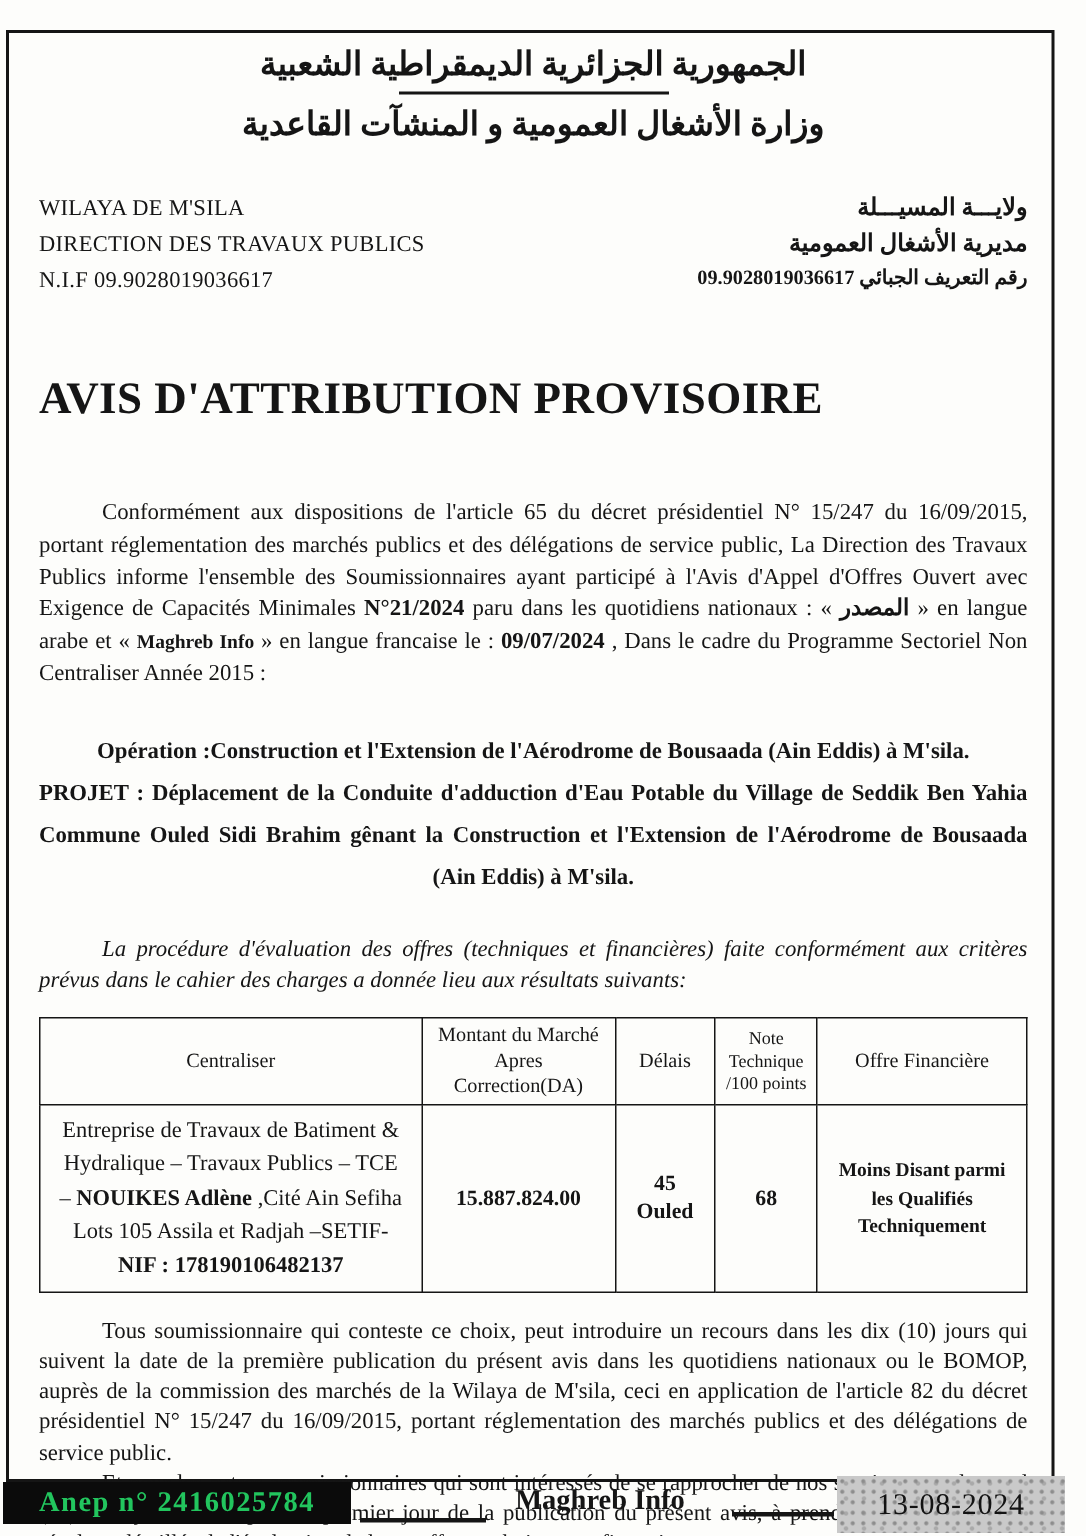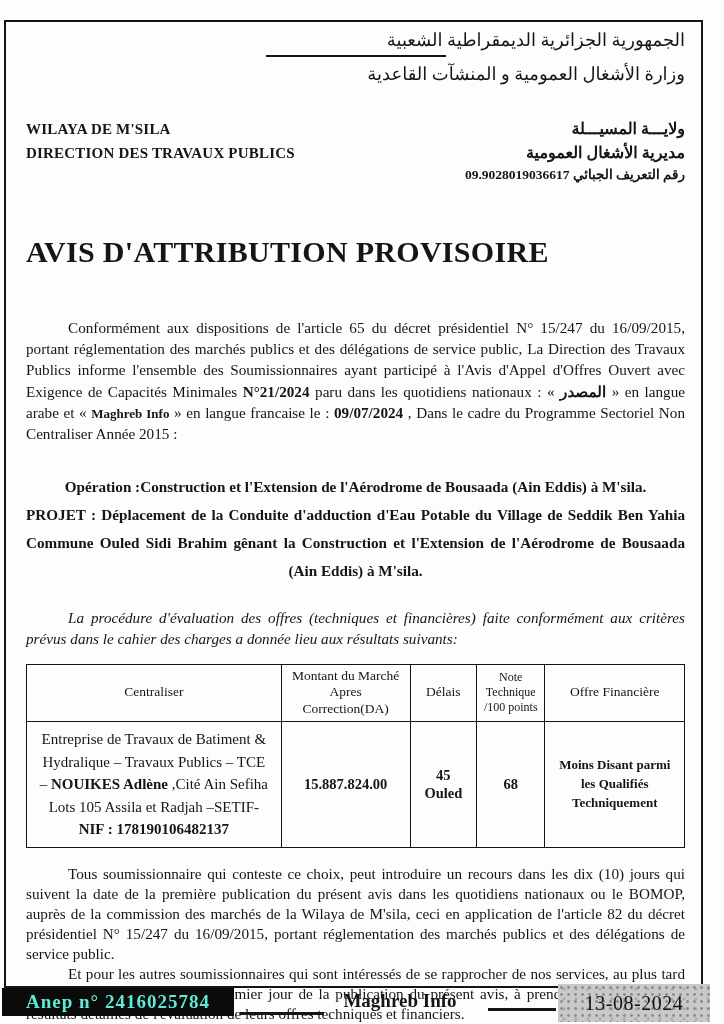--- a/index.html
+++ b/index.html
@@ -1,25 +1,25 @@
 <!DOCTYPE html>
 <html><head>
 <meta charset="utf-8">
 <style>
   html,body{margin:0;padding:0;background:#e8e8e8;}
   .page{position:relative;width:724px;height:1024px;background:#fdfdfb;
         font-family:"Liberation Serif",serif;color:#151515;overflow:hidden;margin:0 auto;}
   .doc-border{position:absolute;left:4px;top:20px;width:699px;height:968px;
         border:2px solid #151515;box-sizing:border-box;padding:6px 16px 0 20px;}
 
-  .ar-header{text-align:right;font-weight:normal;font-size:18px;line-height:1.35;}
+  .ar-header{text-align:center;font-weight:bold;font-size:22px;line-height:1.35;}
   .ar-rule{width:180px;height:2px;background:#151515;margin:3px auto 5px;}
 
   .header-row{display:flex;justify-content:space-between;margin-top:30px;}
-  .left-block{font-weight:bold;font-size:15px;line-height:1.6;letter-spacing:.2px;}
+  .left-block{font-weight:normal;font-size:15px;line-height:1.6;letter-spacing:.2px;}
   .right-block{text-align:right;font-weight:bold;font-size:16px;line-height:1.5;}
   .right-block .tax{font-size:13.5px;}
 
   .title{margin:50px 0 0;text-align:left;font-size:30px;font-weight:bold;letter-spacing:.3px;}
 
   .para{font-size:15.2px;line-height:1.4;text-align:justify;margin:0;}
   .indent{text-indent:42px;}
   .intro{margin-top:48px;}
   .maghreb{font-size:13px;}
   .operation{margin-top:28px;font-weight:bold;font-size:15.2px;line-height:1.85;}
@@ -34,21 +34,21 @@
   .cell-entreprise{font-size:15px;line-height:1.5;height:102px;padding:6px 12px;}
   .bold{font-weight:bold;}
   .cell-montant,.cell-delais,.cell-note{font-weight:bold;font-size:14.5px;line-height:1.3;}
   .cell-offre{font-weight:bold;font-size:13px;line-height:1.45;padding:4px 8px;}
 
   .recourse{margin-top:16px;line-height:1.32;}
   .others{line-height:1.32;}
 
   .footer{position:absolute;left:0;top:984px;width:724px;height:40px;}
   .anep-box{position:absolute;left:2px;top:4px;width:232px;height:28px;background:#0b0b0b;
-        color:#5eead4;font-weight:bold;font-size:19px;line-height:28px;text-align:center;letter-spacing:1px;}
+        color:#22c55e;font-weight:bold;font-size:19px;line-height:28px;text-align:center;letter-spacing:1px;}
   .foot-line-a{position:absolute;left:240px;top:28px;width:84px;height:3px;background:#151515;}
   .journal{position:absolute;left:318px;top:6px;width:164px;text-align:center;font-weight:bold;font-size:19px;}
   .foot-line-b{position:absolute;left:488px;top:24px;width:68px;height:3px;background:#151515;}
   .stamp{position:absolute;left:558px;top:0;width:152px;height:38px;display:flex;align-items:center;
         justify-content:center;font-weight:normal;font-size:20px;letter-spacing:.5px;color:#131313;
         background-color:#c9c9c9;
         background-image:radial-gradient(circle,#8d8d8d 1px,transparent 1.7px),
                          radial-gradient(circle,#a9a9a9 1px,transparent 1.9px);
         background-size:7px 7px,12px 10px;}
 </style>
@@ -61,20 +61,21 @@
     <div class="ar-header">
       <div dir="rtl">الجمهورية الجزائرية الديمقراطية الشعبية</div>
       <div class="ar-rule"></div>
       <div dir="rtl">وزارة الأشغال العمومية و المنشآت القاعدية</div>
     </div>
 
     <div class="header-row">
       <div class="left-block">
         <div>WILAYA DE M'SILA</div>
         <div>DIRECTION DES TRAVAUX PUBLICS</div>
+        <div>N.I.F 09.9028019036617</div>
       </div>
       <div class="right-block">
         <div dir="rtl">ولايـــة المسيـــلة</div>
         <div dir="rtl">مديرية الأشغال العمومية</div>
         <div dir="rtl" class="tax">رقم التعريف الجبائي 09.9028019036617</div>
       </div>
     </div>
 
     <h1 class="title">AVIS D'ATTRIBUTION PROVISOIRE</h1>
 

